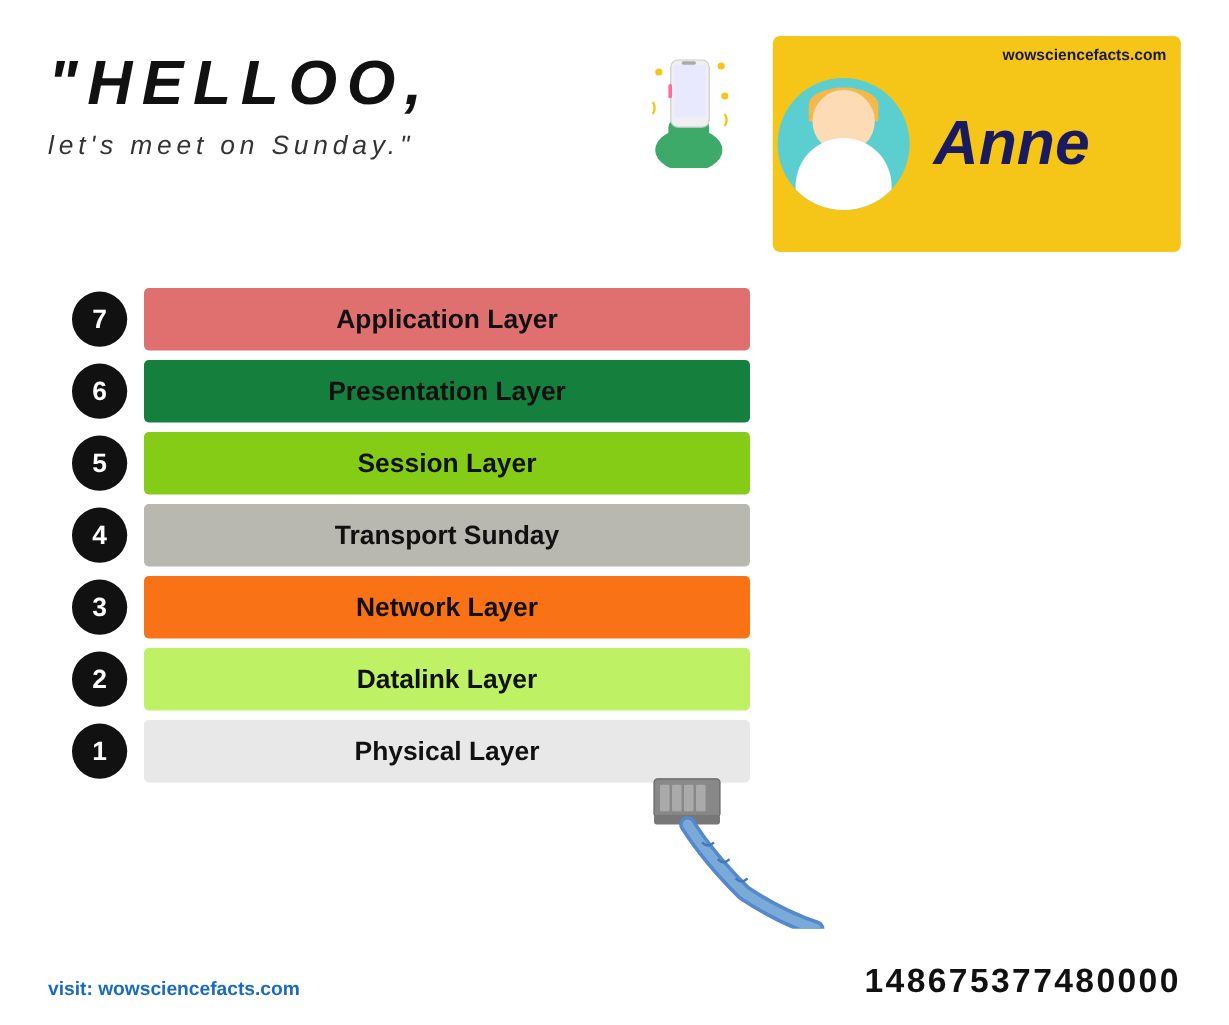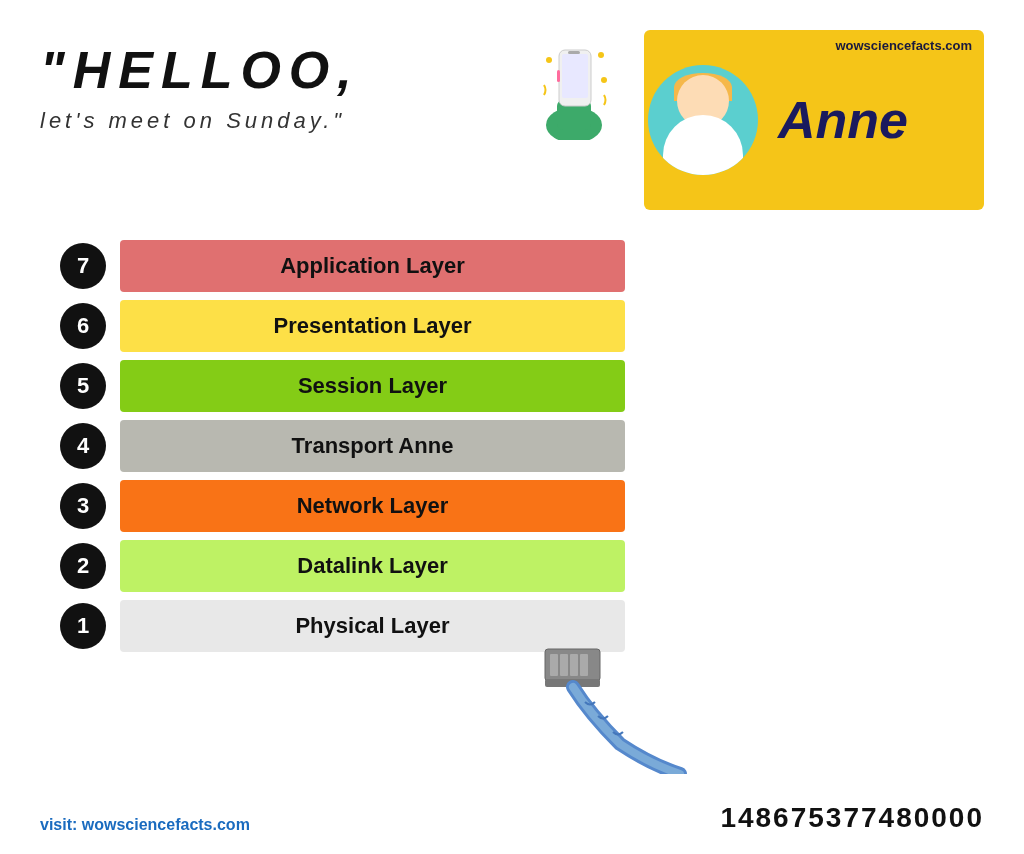--- a/index.html
+++ b/index.html
@@ -113,21 +113,21 @@
       align-items: center;
       justify-content: center;
       border-radius: 4px;
       font-size: 22px;
       font-weight: 800;
       color: #222;
       position: relative;
     }
 
     .layer-bar.app    { background: #E07070; color: #111; }
-    .layer-bar.pres   { background: #fde047; color: #111; }
+    .layer-bar.pres   { background: #15803d; color: #111; }
     .layer-bar.sess   { background: #84cc16; color: #111; }
     .layer-bar.trans  { background: #B8B8B0; color: #111; }
     .layer-bar.net    { background: #f97316; color: #111; }
     .layer-bar.data   { background: #bef264; color: #111; }
     .layer-bar.phys   { background: #E8E8E8; color: #111; }
 
     
     .bottom-area {
       position: absolute;
       bottom: 20px;
@@ -277,21 +277,21 @@
     <div class="layer-row">
       <div class="layer-number">6</div>
       <div class="layer-bar pres">Presentation Layer</div>
     </div>
     <div class="layer-row">
       <div class="layer-number">5</div>
       <div class="layer-bar sess">Session Layer</div>
     </div>
     <div class="layer-row">
       <div class="layer-number">4</div>
-      <div class="layer-bar trans">Transport Anne</div>
+      <div class="layer-bar trans">Transport Sunday</div>
     </div>
     <div class="layer-row">
       <div class="layer-number">3</div>
       <div class="layer-bar net">Network Layer</div>
     </div>
     <div class="layer-row">
       <div class="layer-number">2</div>
       <div class="layer-bar data">Datalink Layer</div>
     </div>
     <div class="layer-row">

